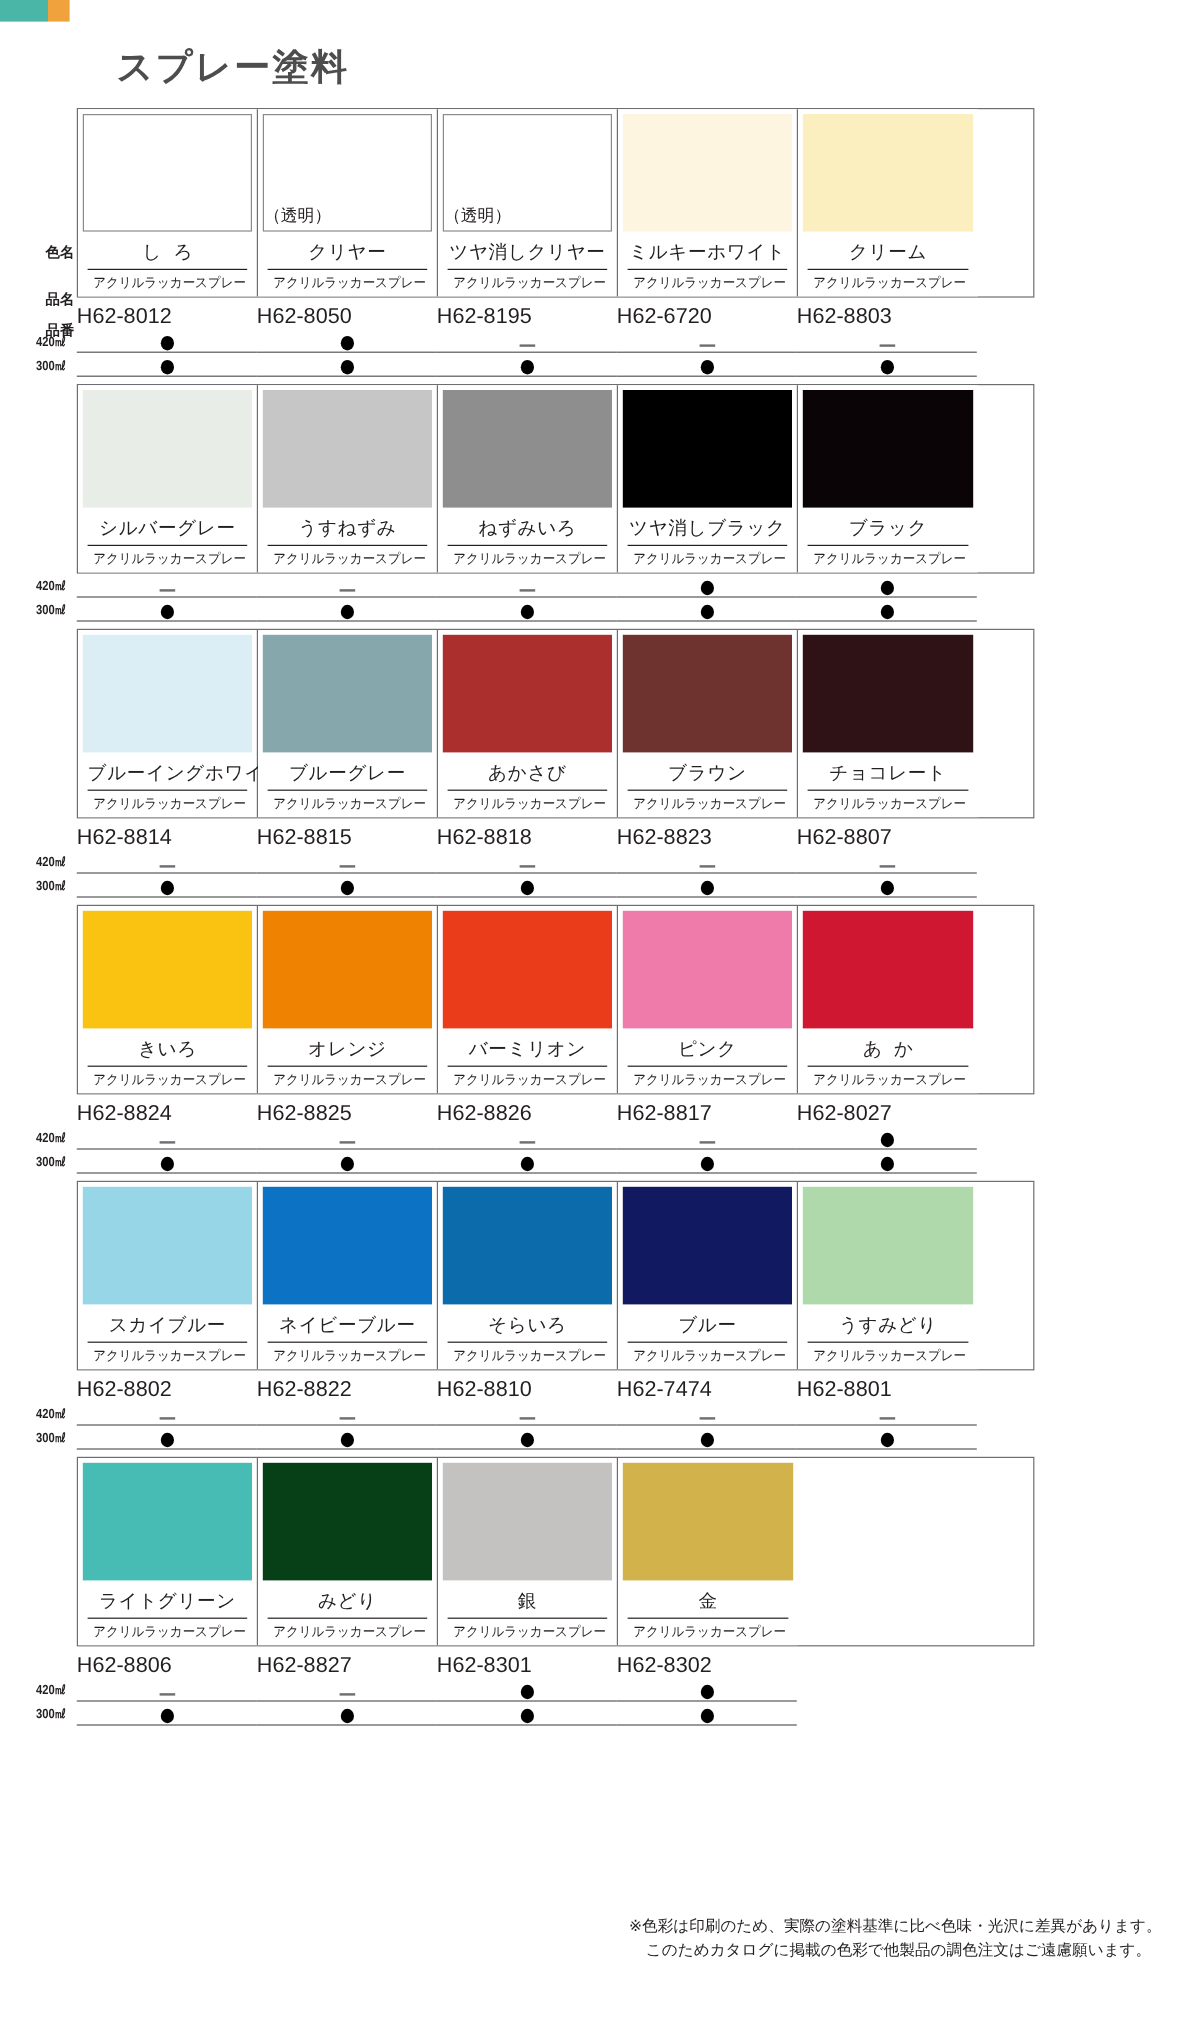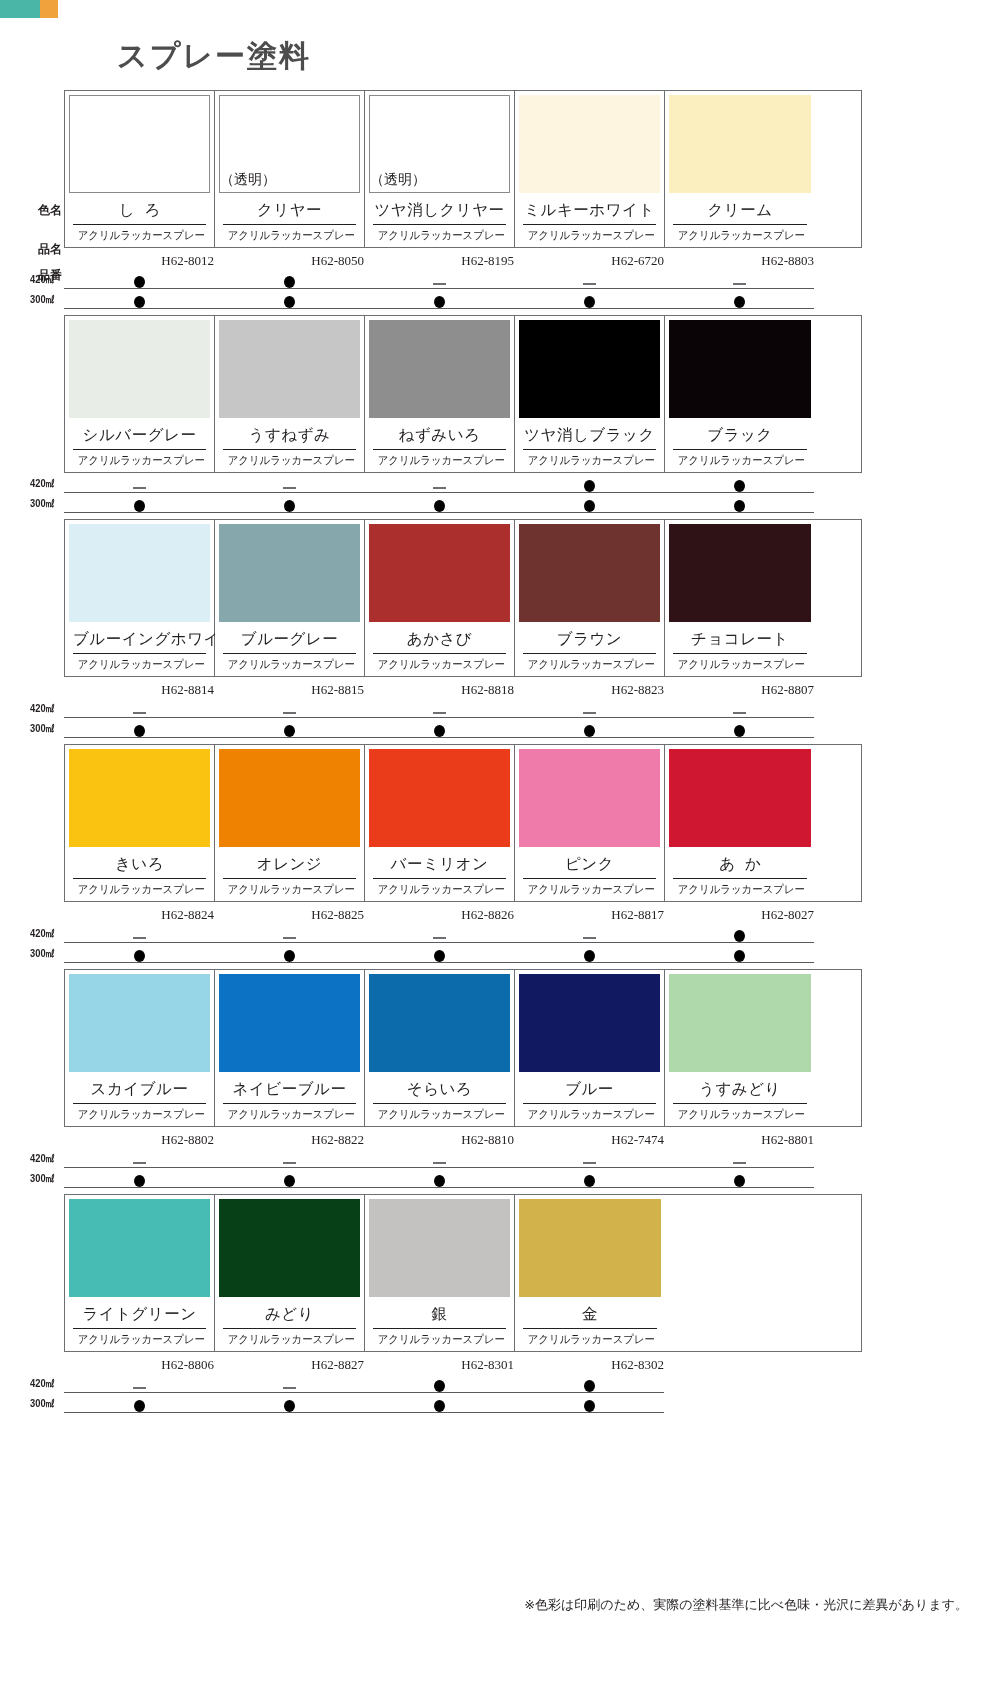--- a/index.html
+++ b/index.html
@@ -30,21 +30,21 @@
     width: 18px;
     height: 18px;
     background: #f0a23c;
   }
   .page {
     position: relative;
     padding: 0;
   }
   .page-title {
     position: absolute;
-    left: 117px;
+    left: 97px;
     top: 36px;
     font-size: 30px;
     font-weight: bold;
     letter-spacing: 2px;
     color: #4d4d4d;
     font-family: "DejaVu Sans", "Liberation Sans", sans-serif;
   }
   .grid {
     position: absolute;
     left: 30px;
@@ -113,24 +113,23 @@
   .lbl-vol     { position: absolute; left: 0; width: 34px; text-align: left; font-size: 11px; font-weight: bold; transform: scaleX(0.85); transform-origin: left center;}
 
   .codes {
     display: flex;
     margin-left: 34px;
     width: 796px;
     margin-top: 5px;
   }
   .code-cell {
     width: 150px;
-    text-align: right;
-    font-size: 13px;
+    text-align: left;
+    font-size: 18px;
     letter-spacing: 0px;
-    font-family: Liberation Serif, serif;
   }
   .vol-row {
     display: flex;
     margin-left: 34px;
     width: 796px;
     margin-top: 2px;
   }
   .vol-cell {
     width: 150px;
     border-bottom: 1.1px solid #58595b;
@@ -600,14 +599,15 @@
           <div class="vol-cell">
             <div class="mark"><span class="dot"></span></div>
           </div>
           <div class="lbl-vol" style="position: absolute; top: 1px; left: -34px;">300㎖</div>
         </div>
       </div>
     </div>
 
   <div class="footer">
     <div>※色彩は印刷のため、実際の塗料基準に比べ色味・光沢に差異があります。</div>
+    <div>このためカタログに掲載の色彩で他製品の調色注文はご遠慮願います。</div>
   </div>
 </div>
 
 </body></html>

